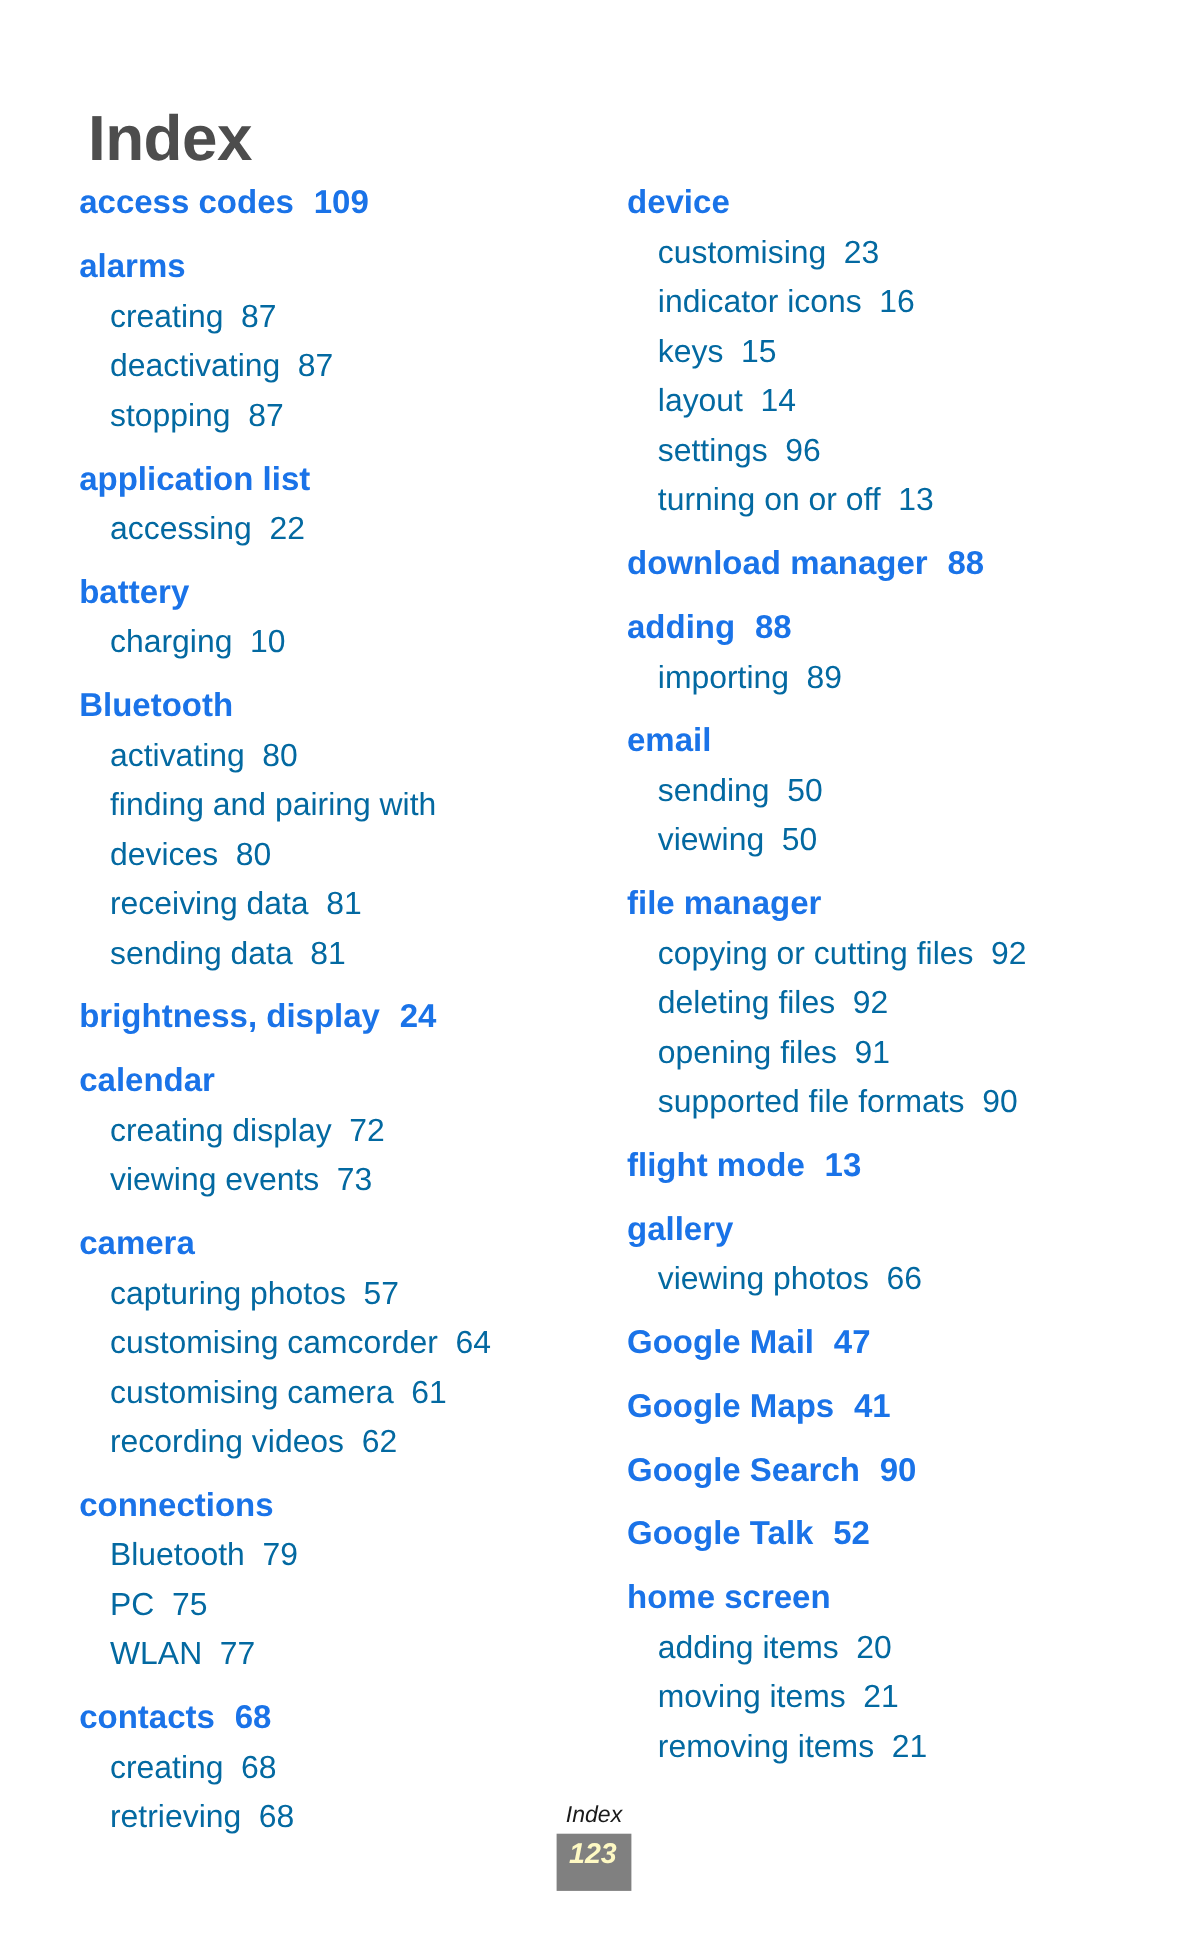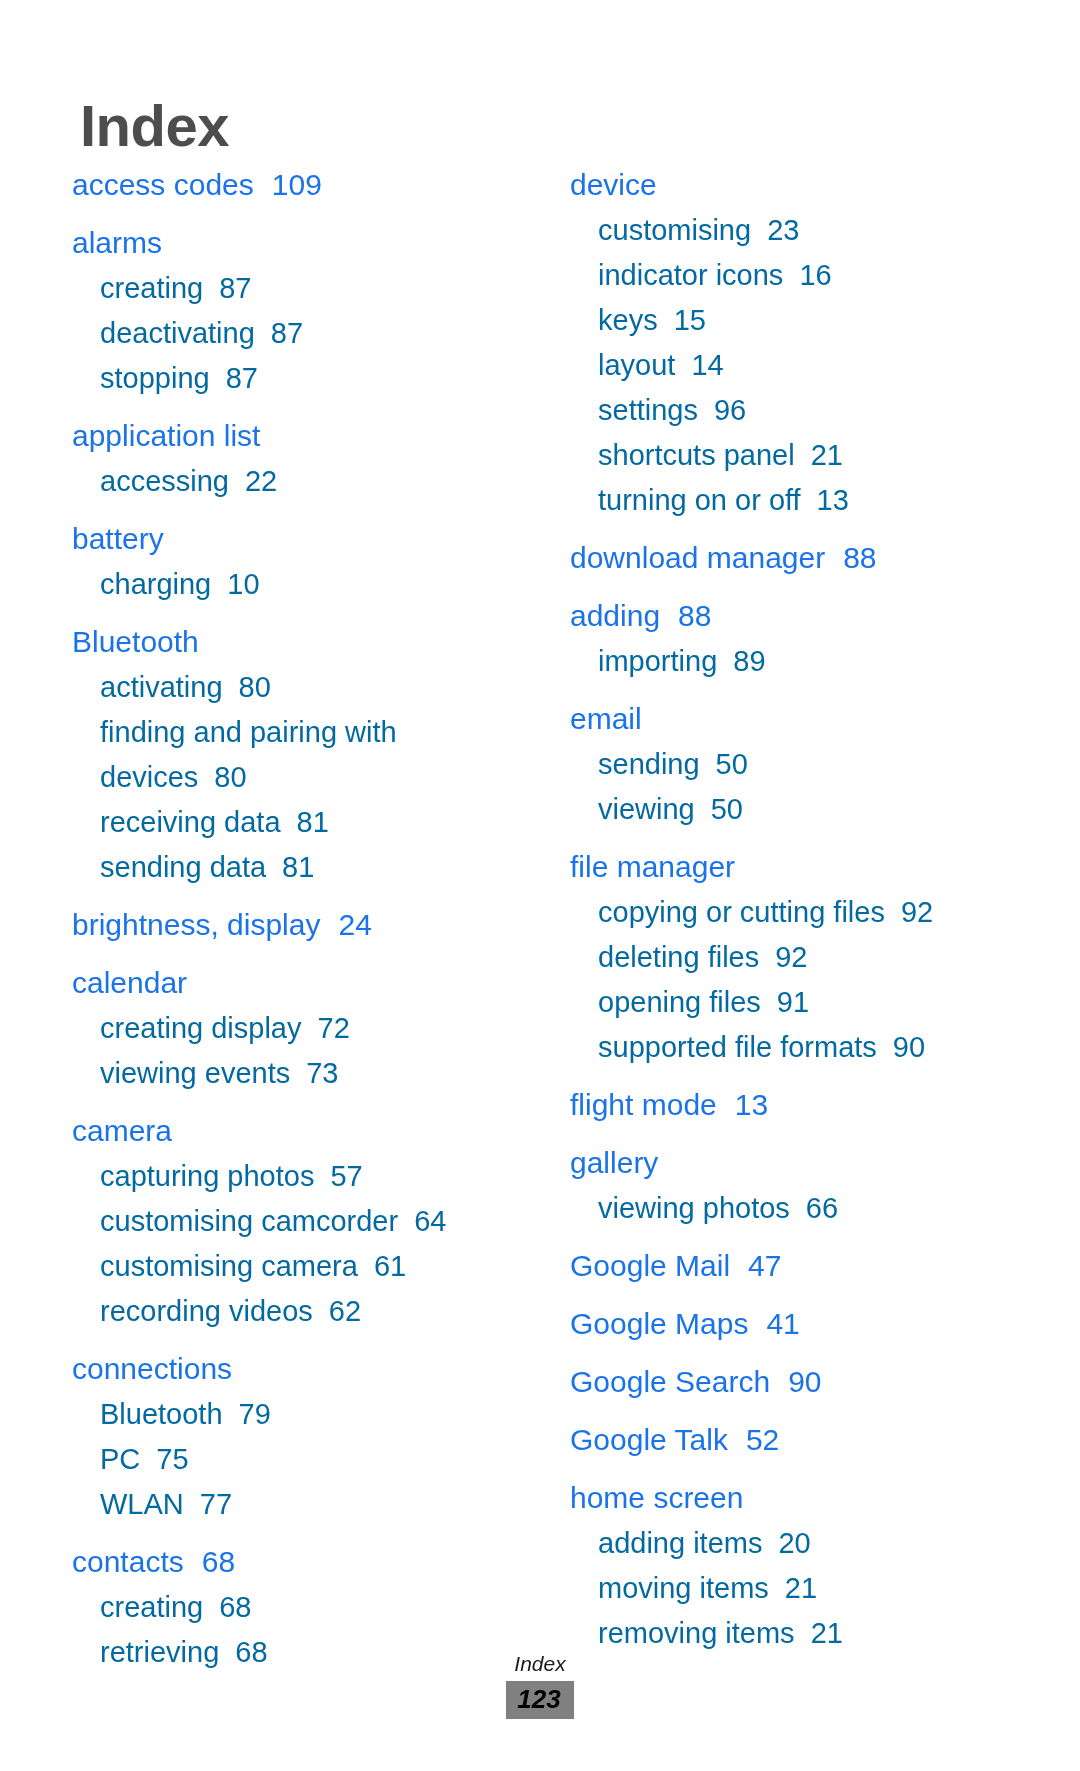--- a/index.html
+++ b/index.html
@@ -58,20 +58,21 @@
     margin-bottom: 0;
   }
 
   
   .headword {
     color: #1a73e8;
     font-size: 30px;
     line-height: 46px;
     white-space: nowrap;
     padding-top: 0px;
+    font-weight: bold;
   }
   .headword .term { }
   .headword .pagenum {
     margin-left: 18px;
   }
 
   
   .entry-group + .entry-group > .headword {
     margin-top: 12px;
   }
@@ -102,25 +103,25 @@
   .footer-label {
     font-size: 21px;
     font-style: italic;
     color: #1a1a1a;
     line-height: 26px;
   }
   .footer-pagebox {
     display: inline-block;
     margin-top: 4px;
     background: #808080;
-    color: #000000;
+    color: #fef9c3;
     font-size: 26px;
     font-weight: bold;
     font-style: italic;
-    padding: 3px 13px 5px 11px;
+    padding: 3px 13px 19px 11px;
     line-height: 30px;
   }
 </style>
 </head>
 <body>
 
 <div class="page">
 
   <h1 class="page-title">Index</h1>
 
@@ -178,21 +179,20 @@
         </div>
       </div>
     <div class="column right" id="col-right">
         <div class="entry-group">
           <div class="headword"><span class="term">device</span></div>
           <div class="subentry"><span class="term">customising</span><span class="pagenum">23</span></div>
           <div class="subentry"><span class="term">indicator icons</span><span class="pagenum">16</span></div>
           <div class="subentry"><span class="term">keys</span><span class="pagenum">15</span></div>
           <div class="subentry"><span class="term">layout</span><span class="pagenum">14</span></div>
           <div class="subentry"><span class="term">settings</span><span class="pagenum">96</span></div>
-          <div class="subentry"><span class="term">shortcuts panel</span><span class="pagenum">21</span></div>
           <div class="subentry"><span class="term">turning on or off</span><span class="pagenum">13</span></div>
         </div>
         <div class="entry-group">
           <div class="headword"><span class="term">download manager</span><span class="pagenum">88</span></div>
         </div>
         <div class="entry-group">
           <div class="headword"><span class="term">adding</span><span class="pagenum">88</span></div>
           <div class="subentry"><span class="term">importing</span><span class="pagenum">89</span></div>
         </div>
         <div class="entry-group">

